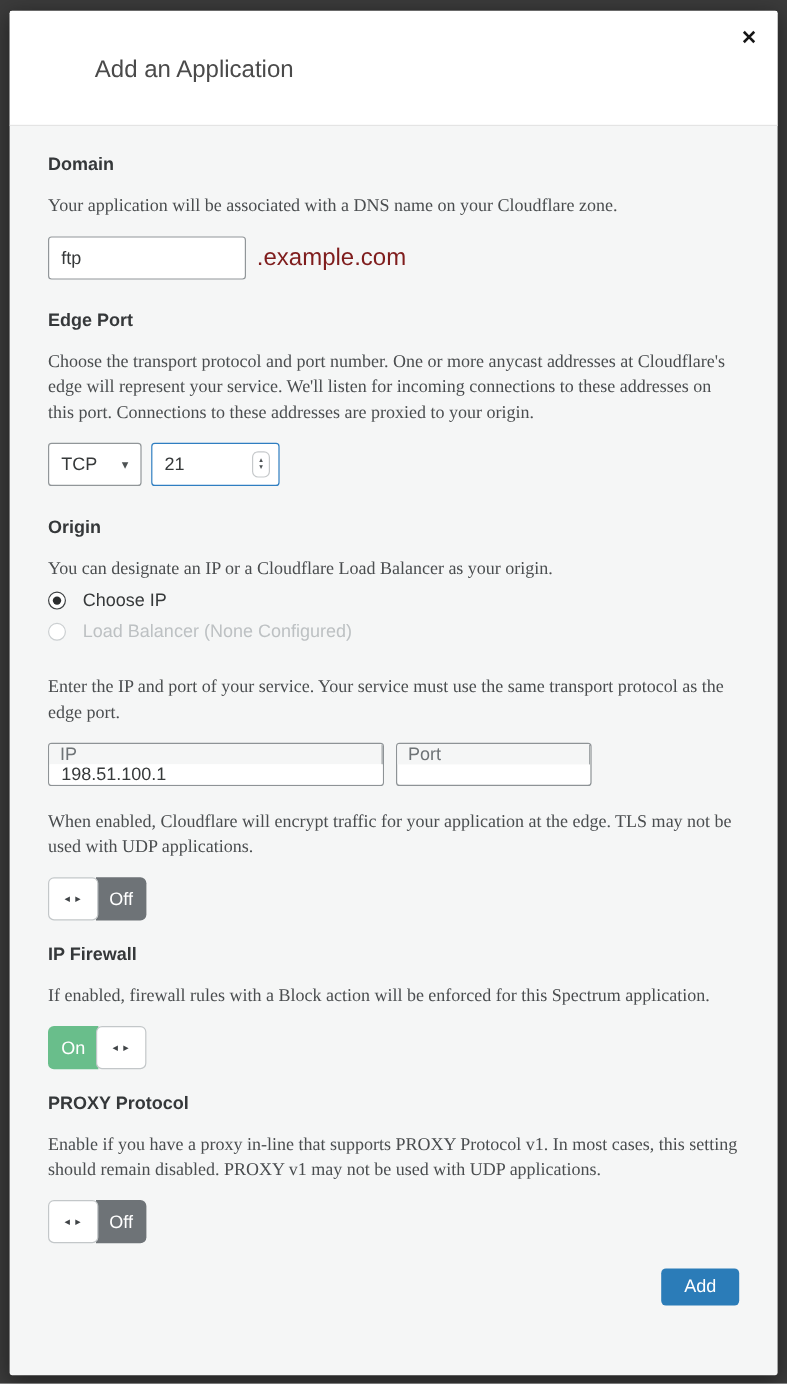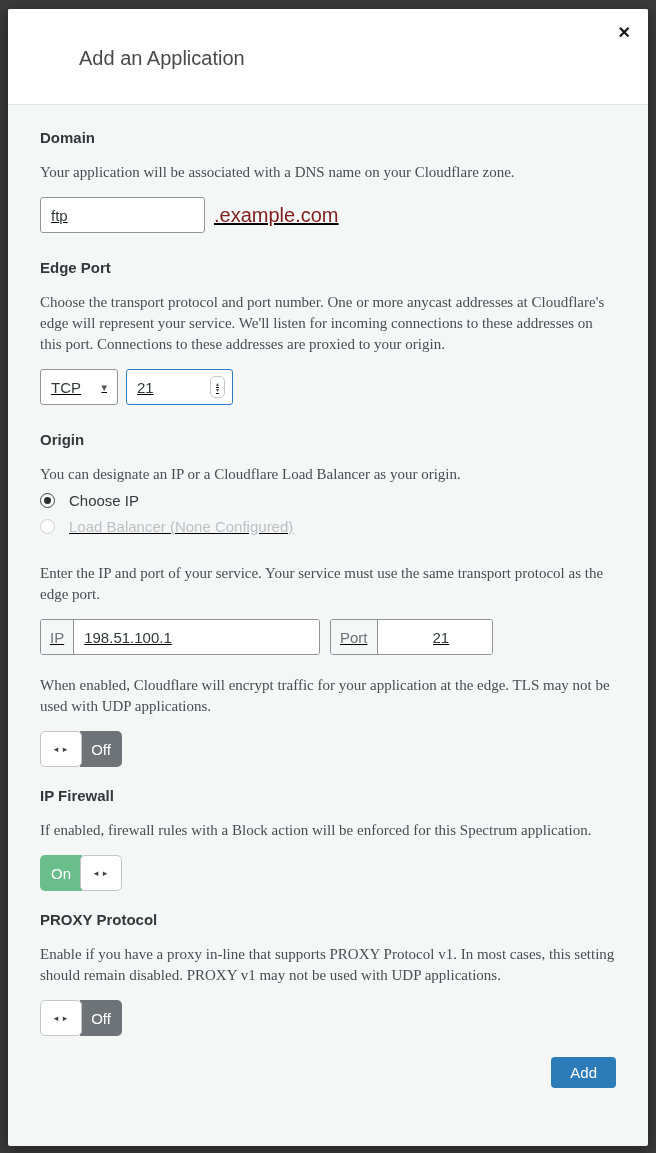--- a/index.html
+++ b/index.html
@@ -42,21 +42,21 @@
     margin:16px 0 14px; font-size:15px; line-height:21px; color:#4a4d4f;
     max-width:584px;
     font-family:Liberation Serif, serif;
   }
 
   .text-input {
     height:36px; border:1px solid #919699; border-radius:3px;
     background:#fff; font-size:15px; color:#36393a; padding:0 10px;
     font-family:"Liberation Sans", sans-serif; outline:none;
   }
-  .row { display:flex; align-items:center;text-decoration:underline; }
+  .row { display:flex; align-items:center; }
 
   .domain-input { width:165px; }
   .domain-suffix { margin-left:9px; font-size:20px; color:#7f1d1d; }
 
   .select-box {
     width:78px; height:36px; border:1px solid #919699; border-radius:3px;
     background:#fff; display:inline-flex; align-items:center;
     justify-content:space-between; padding:0 10px; cursor:pointer;
     font-size:15px; color:#36393a;
   }
@@ -72,34 +72,34 @@
     font-family:"Liberation Sans", sans-serif; background:transparent; padding:0;
   }
   .stepper {
     width:15px; height:22px; border:1px solid #c6c9cb; border-radius:5px;
     display:flex; flex-direction:column; align-items:center; justify-content:center;
     line-height:1; color:#4d5254; flex-shrink:0; cursor:pointer; background:#fff;
   }
   .stepper span { font-size:6px; display:block; }
 
   .radio-row { display:flex; align-items:center; margin:6px 0 8px; height:18px; }
-  .radio-row + .radio-row { margin-top:8px; margin-bottom:28px;text-decoration:underline; }
+  .radio-row + .radio-row { margin-top:8px; margin-bottom:28px; }
   .radio-circle {
     width:15px; height:15px; border-radius:50%; border:1.5px solid #3f4244;
     display:flex; align-items:center; justify-content:center; background:#fff;
     flex-shrink:0; cursor:pointer;
   }
   .radio-dot { width:7px; height:7px; border-radius:50%; background:#2b2d2e; }
   .radio-label { margin-left:14px; font-size:15px; color:#36393a; }
   .radio-row.disabled .radio-circle { border-color:#cbcfd1; cursor:default; }
   .radio-row.disabled .radio-label { color:#bdc1c3; }
 
   .input-group {
     display:inline-flex; height:36px; border:1px solid #8e9396;
-    border-radius:3px; background:#fff; overflow:hidden;
+    border-radius:3px; background:#fff; overflow:hidden;flex-direction:column;
   }
   .input-group .prefix {
     display:flex; align-items:center; padding:0 9px;
     background:#f5f6f6; border-right:1px solid #8e9396;
     font-size:15px; color:#6e7376;
   }
   .input-group input {
     border:none; outline:none; padding:0 10px; font-size:15px; color:#36393a;
     font-family:"Liberation Sans", sans-serif; width:100%;
   }

